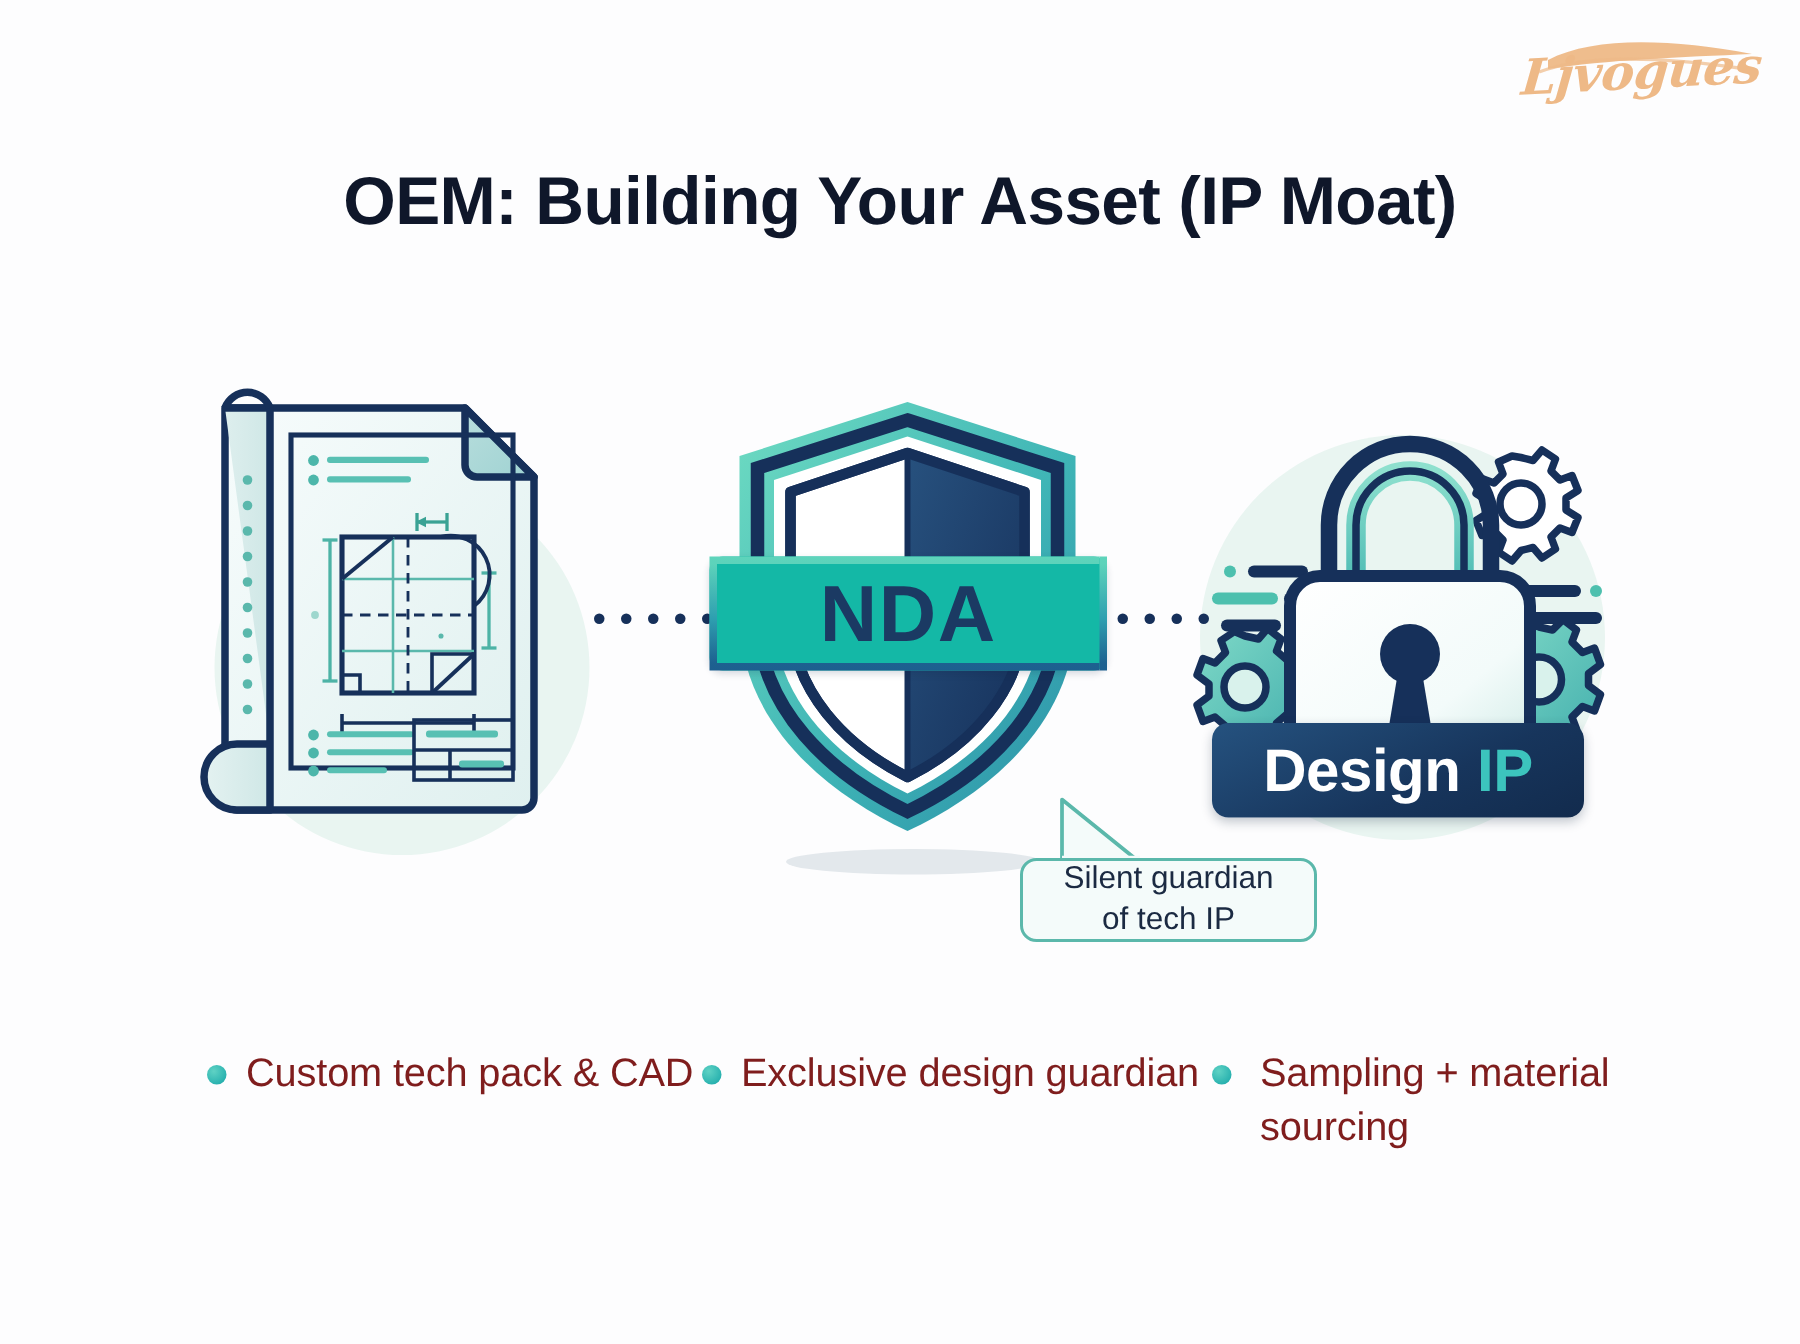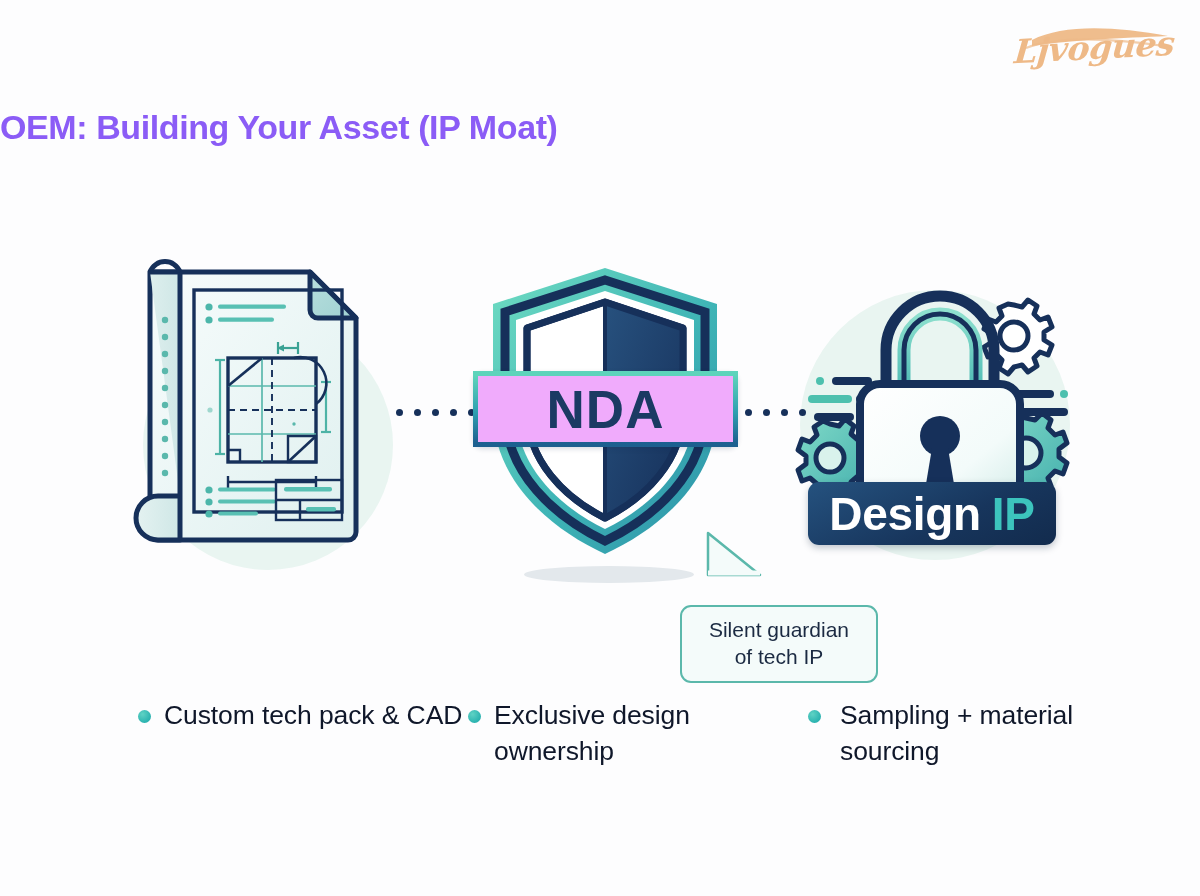--- a/index.html
+++ b/index.html
@@ -40,23 +40,24 @@
     transform: skewX(-8deg) rotate(-3deg);
     white-space: nowrap;
   }
 
   
   #page-title {
     position: absolute;
     left: 0;
     top: 108px;
     width: 1200px;
-    font-size: 34px;
+    text-align: center;
+    font-size: 45px;
     font-weight: bold;
-    color: #8b5cf6;
+    color: #0f172a;
     letter-spacing: -0.4px;
     white-space: nowrap;
   }
 
   
   .halo {
     position: absolute;
     border-radius: 50%;
     background: #e9f5f1;
   }
@@ -102,21 +103,21 @@
     height: 17px;
     border-radius: 50%;
     background: #e3e8ec;
   }
   #nda-banner {
     position: absolute;
     left: 473px;
     top: 371px;
     width: 265px;
     height: 76px;
-    background: #f0abfc;
+    background: #14b8a6;
     border: 5px solid;
     border-image: linear-gradient(180deg,#5ed4bb 0%,#2e9fb0 55%,#1d5f8f 100%) 1;
     border-radius: 9px;
     box-sizing: border-box;
     display: flex;
     align-items: center;
     justify-content: center;
     box-shadow: 0 2px 5px rgba(20,40,70,.16);
   }
   #nda-banner .nda-text {
@@ -143,44 +144,43 @@
     width: 248px;
     height: 63px;
     border-radius: 11px;
     background: linear-gradient(155deg,#25527f 0%,#17355c 60%,#122b4d 100%);
     display: flex;
     align-items: center;
     justify-content: center;
     box-shadow: 0 3px 7px rgba(15,35,60,.25);
   }
   #design-ip-banner .dip-text {
-    font-size: 46px;
+    font-size: 40px;
     font-weight: bold;
     letter-spacing: -0.3px;
     line-height: 1;
   }
   #design-ip-banner .dip-design { color: #ffffff; }
   #design-ip-banner .dip-ip { color: #3cc4bd; margin-left: 11px; }
 
   
   #callout {
     position: absolute;
     left: 680px;
     top: 572px;
     width: 198px;
-    height: 78px;
+    height: 56px;
     background: #f4fbfa;
     border: 2.5px solid #5bb8ab;
     border-radius: 11px;
     box-sizing: border-box;
     display: flex;
     align-items: center;
     justify-content: center;
     text-align: center;
-    margin-top: 33px;
   }
   #callout .callout-text {
     font-size: 21px;
     color: #1b2a42;
     line-height: 1.28;
     padding: 0 8px;
   }
   #callout-tail {
     position: absolute;
     left: 702px;
@@ -209,21 +209,21 @@
   .bullet-dot {
     width: 13px;
     height: 13px;
     border-radius: 50%;
     background: radial-gradient(circle at 35% 32%, #5fd2c4 0%, #2bb3b0 70%, #199aa2 100%);
     flex: none;
     margin-top: 12px;
   }
   .bullet-label {
     font-size: 26.5px;
-    color: #0f172a;
+    color: #7f1d1d;
     line-height: 1.34;
     letter-spacing: -0.1px;
   }
 </style>
 </head>
 <body>
 
 <div id="slide">
 
   <div id="brand-logo">
@@ -475,21 +475,21 @@
     </div>
   </div>
 
   <div id="bullet-row">
     <div class="bullet-item">
       <span class="bullet-dot"></span>
       <span class="bullet-label">Custom tech pack &amp; CAD</span>
     </div>
     <div class="bullet-item">
       <span class="bullet-dot"></span>
-      <span class="bullet-label">Exclusive design ownership</span>
+      <span class="bullet-label">Exclusive design guardian</span>
     </div>
     <div class="bullet-item">
       <span class="bullet-dot"></span>
       <span class="bullet-label">Sampling + material sourcing</span>
     </div>
   </div>
 
 </div>
 
 </body></html>

